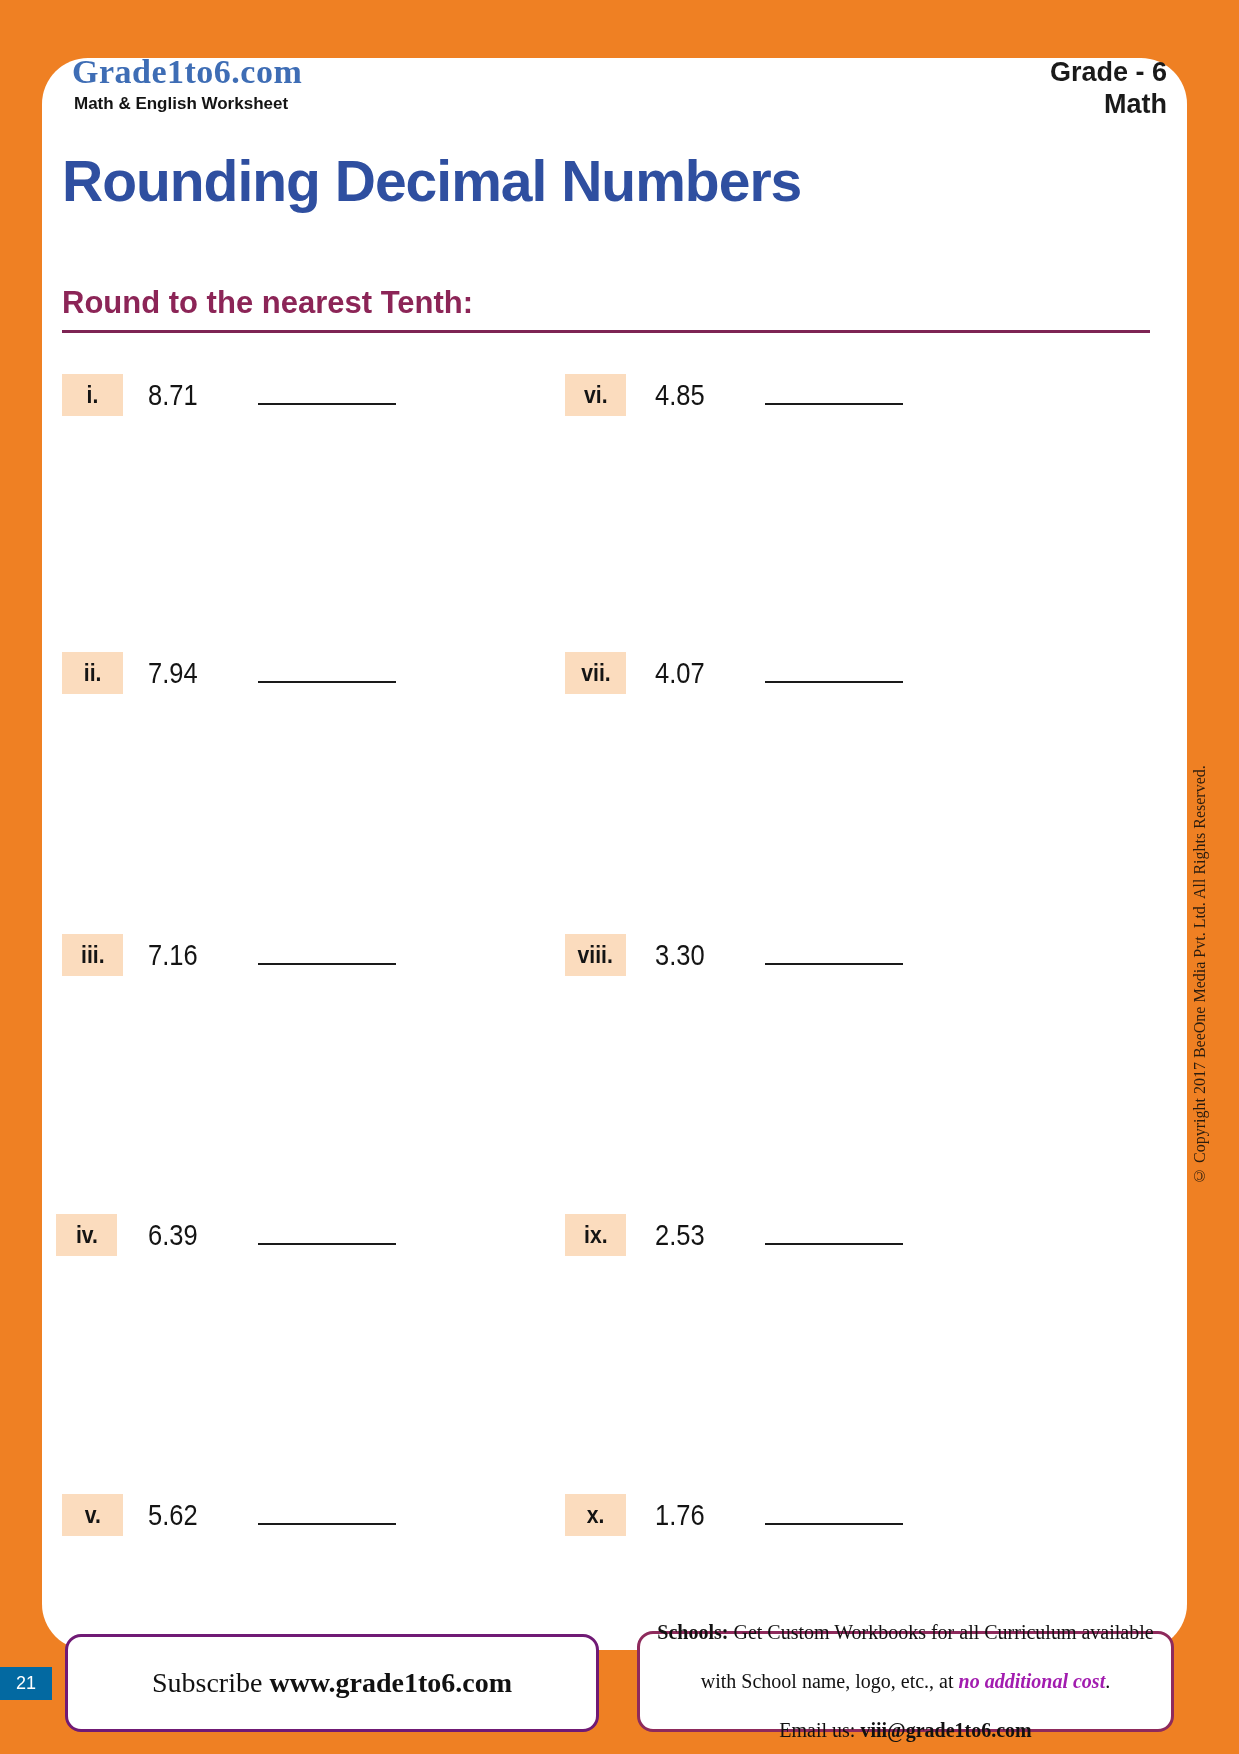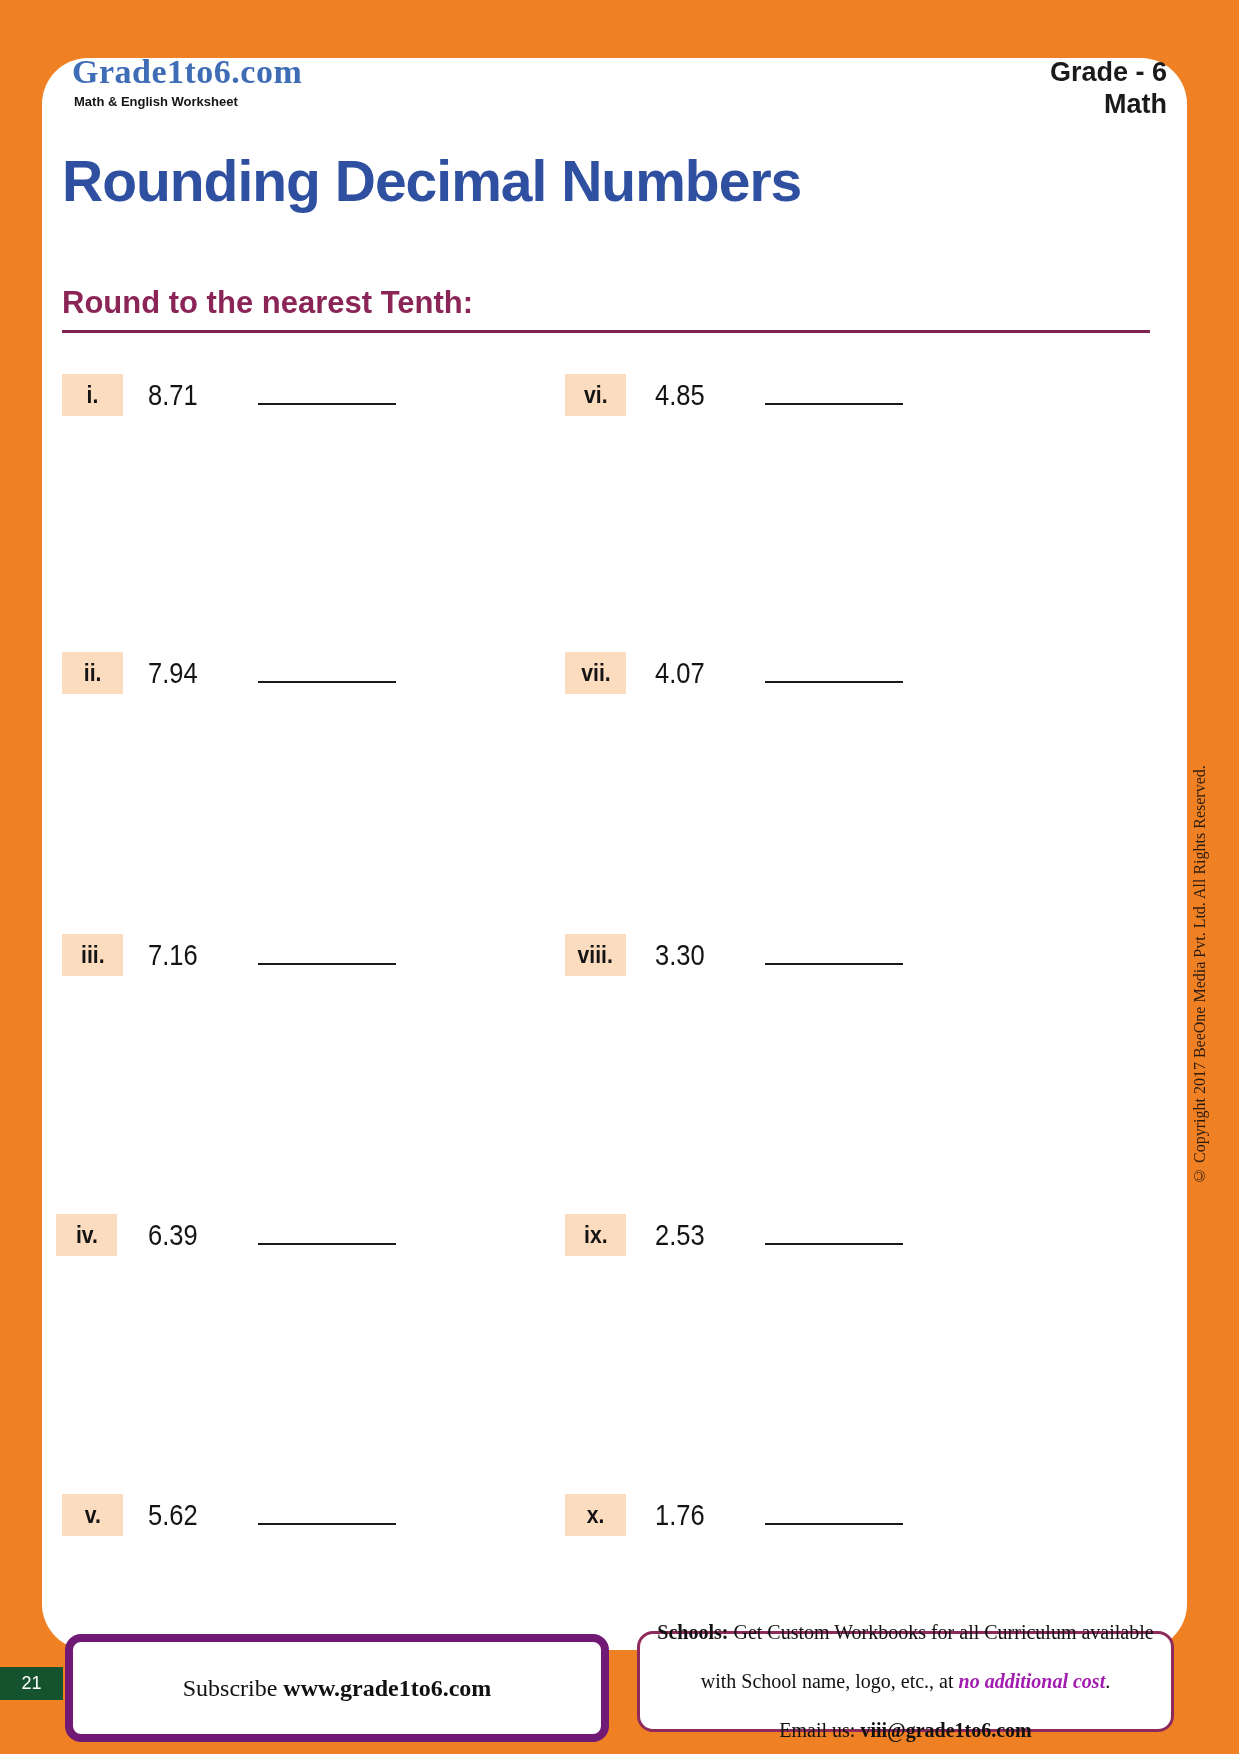--- a/index.html
+++ b/index.html
@@ -14,21 +14,21 @@
     background:#ffffff;border-radius:46px;
   }
   
   .logo{
     position:absolute;left:72px;top:53px;
     font-family:"Liberation Serif",serif;font-weight:bold;
     font-size:34px;color:#3E6DB5;letter-spacing:0.5px;
   }
   .tagline{
     position:absolute;left:74px;top:94px;
-    font-size:13px;font-weight:bold;color:#141414;
+    font-size:17px;font-weight:bold;color:#141414;
   }
   .grade-block{
     position:absolute;right:72px;top:56px;text-align:right;
     font-size:27px;font-weight:bold;color:#1a1a1a;line-height:32px;
   }
   
   .title{
     position:absolute;left:62px;top:148px;
     font-size:57px;font-weight:bold;color:#2F4FA0;letter-spacing:-1px;
   }
@@ -59,34 +59,34 @@
   }
   
   .copyright{
     position:absolute;left:1191px;top:752px;width:28px;height:432px;
     writing-mode:vertical-rl;transform:rotate(180deg);
     font-family:"Liberation Serif",serif;font-size:16px;color:#2b1c0e;
     white-space:nowrap;
   }
   
   .pagenum{
-    position:absolute;left:0;top:1667px;width:63px;height:33px;
-    background:#14532d;color:#ffffff;font-size:18px;
+    position:absolute;left:0;top:1667px;width:52px;height:33px;
+    background:#0369a1;color:#ffffff;font-size:18px;
     display:flex;align-items:center;justify-content:center;
   }
   
   .footer-box{
     position:absolute;background:#ffffff;border-radius:16px;
     font-family:"Liberation Serif",serif;color:#111111;
     display:flex;flex-direction:column;align-items:center;justify-content:center;
     text-align:center;
   }
   .footer-subscribe{
     left:65px;top:1634px;width:528px;height:92px;
-    border:8px solid #701a75;font-size:24px;line-height:36px;
+    border:3px solid #701a75;font-size:28px;line-height:36px;
   }
   .footer-schools{
     left:637px;top:1631px;width:531px;height:95px;
     border:3px solid #8E2A5C;font-size:20px;line-height:31px;gap:18px;
   }
   .b{font-weight:bold;}
   .red-italic{color:#a21caf;font-weight:bold;font-style:italic;}
 </style>
 </head>
 <body>

